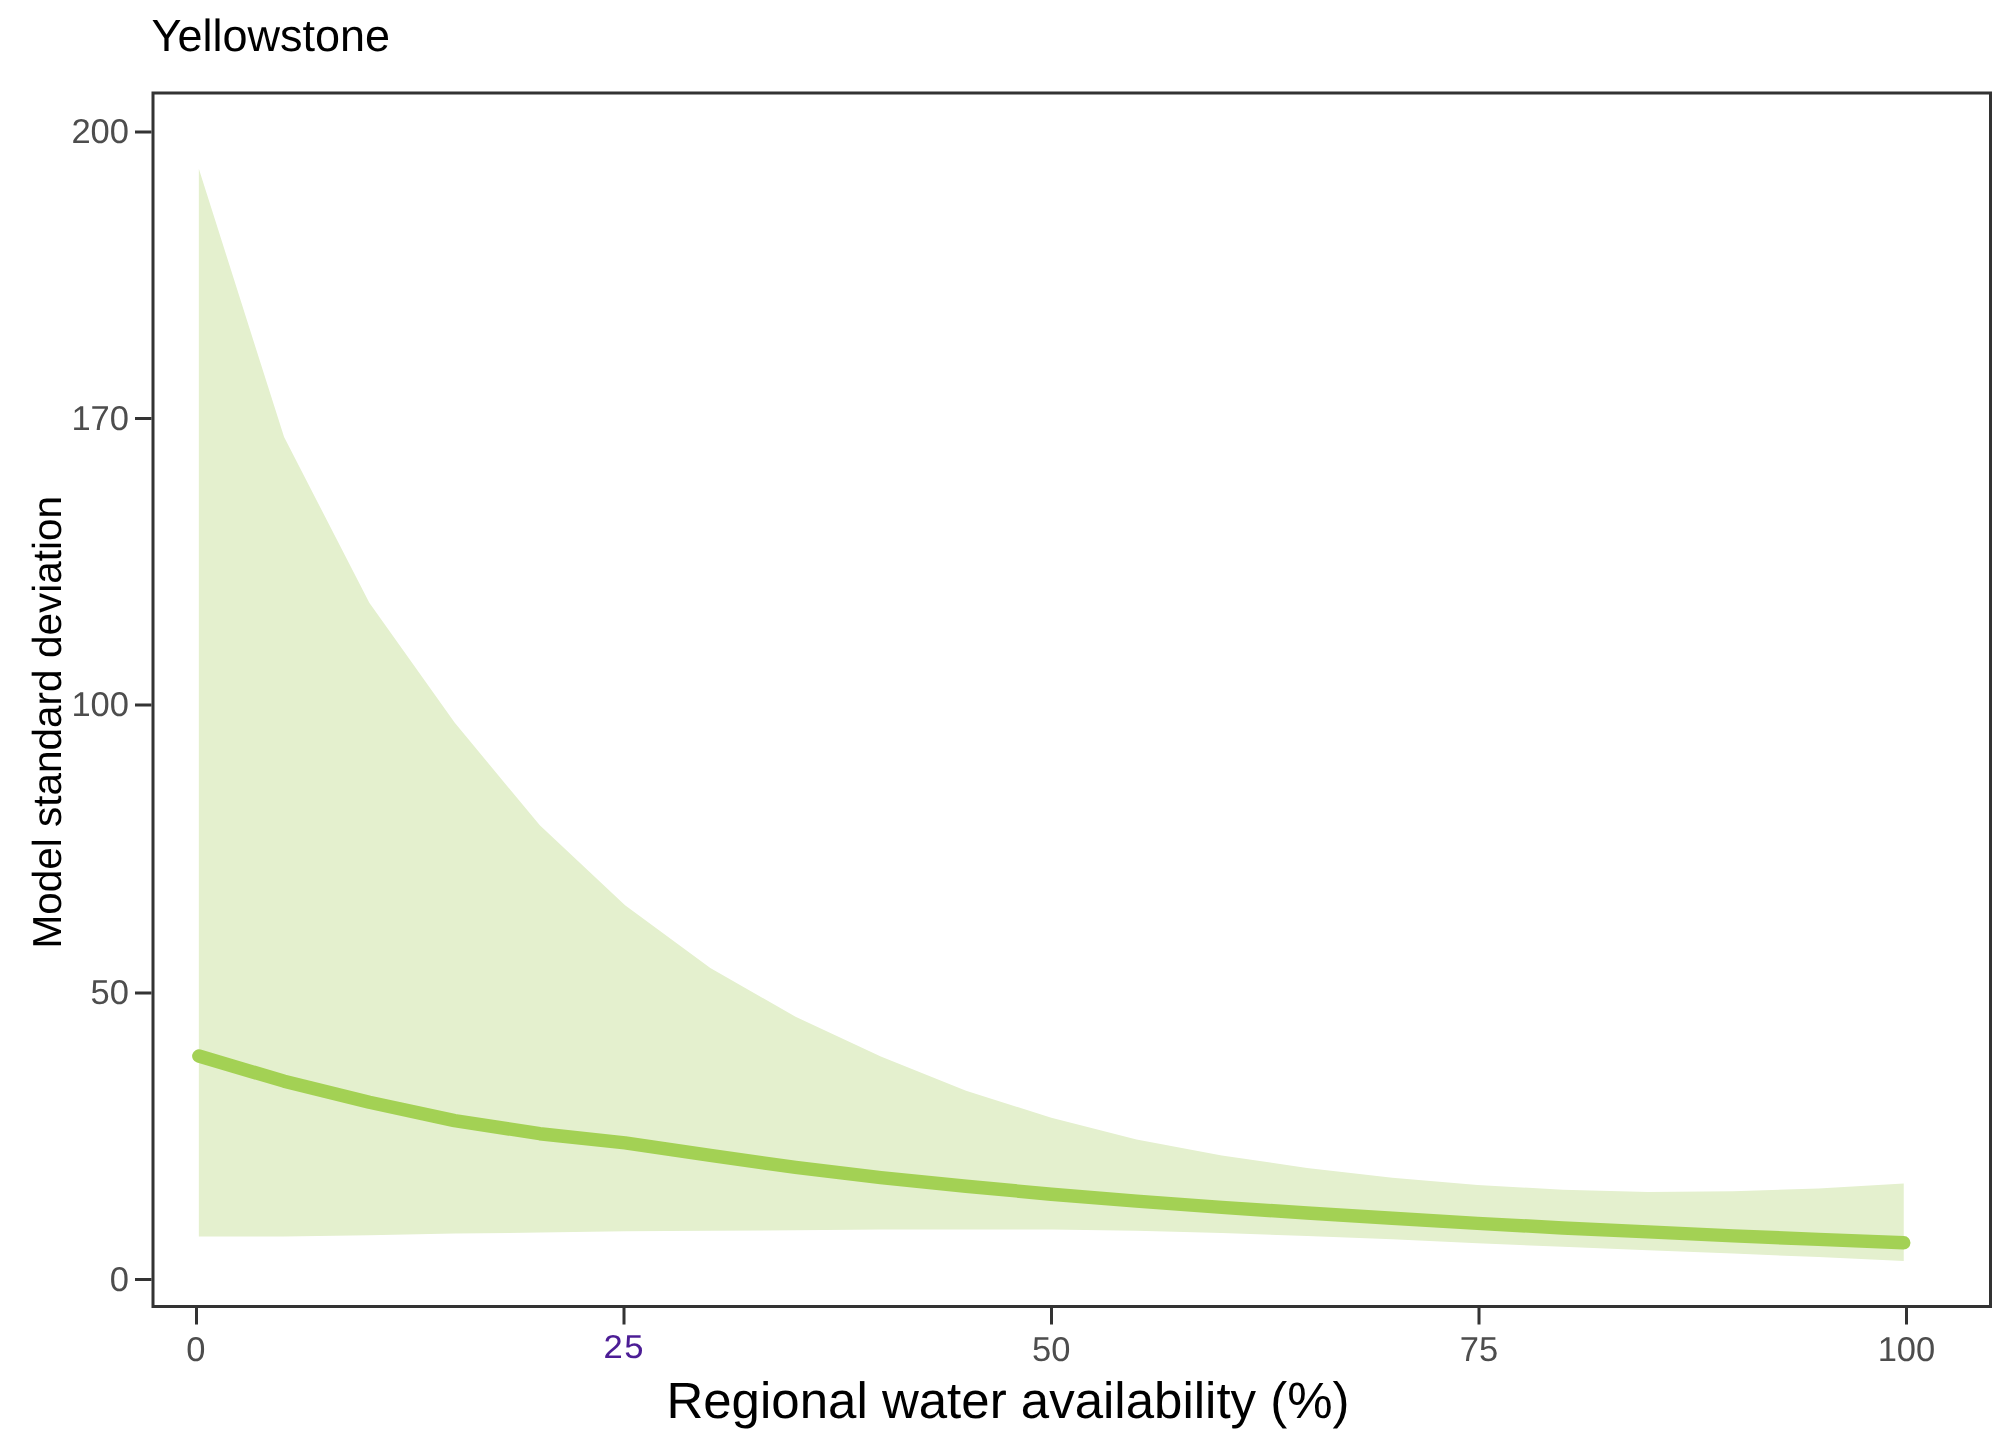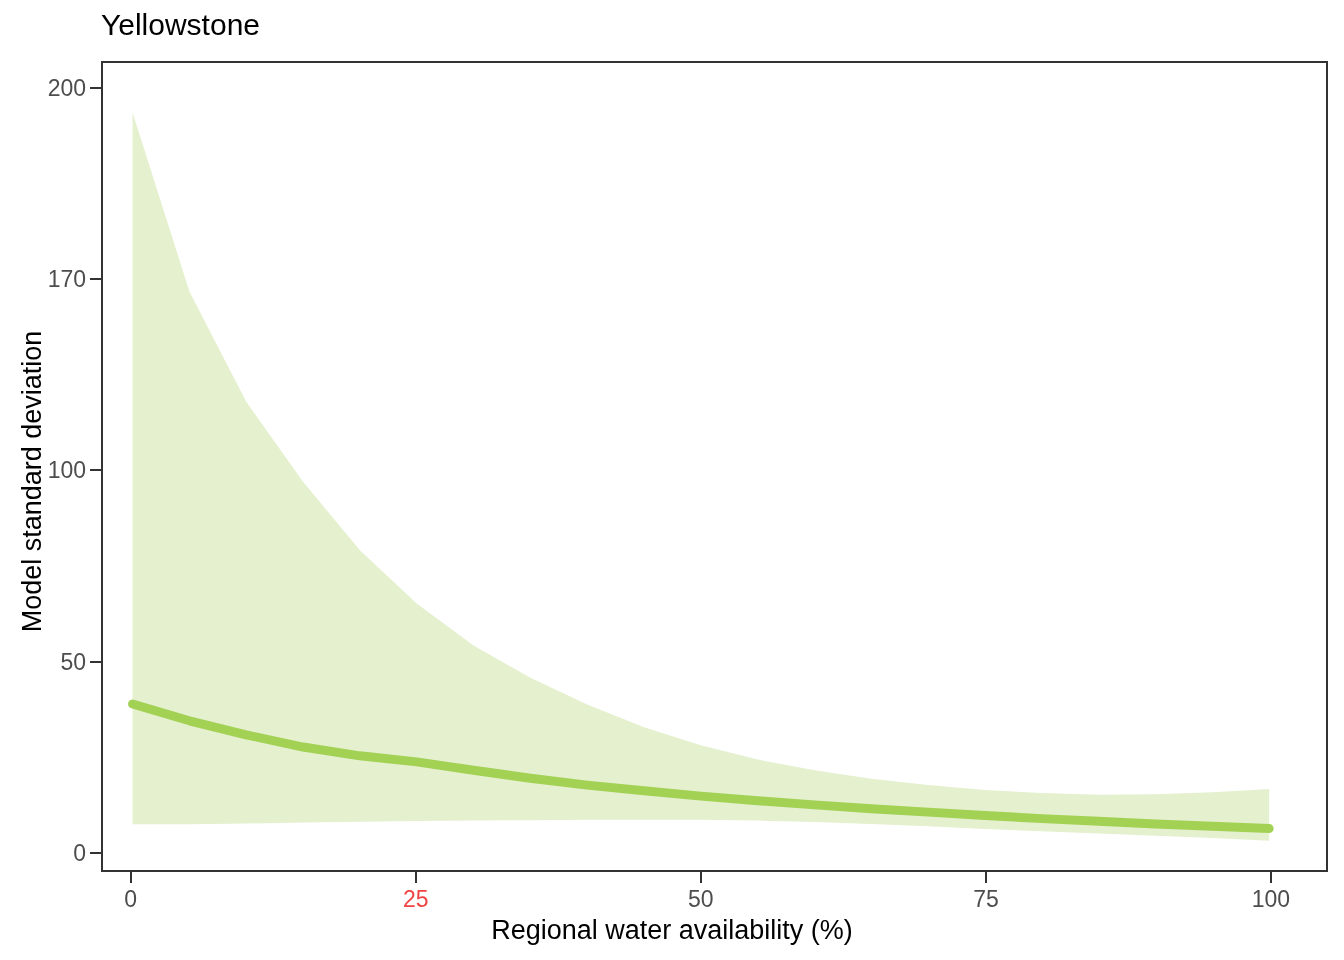--- a/index.html
+++ b/index.html
@@ -91,21 +91,21 @@
     width: 2px;
     height: 11px;
     background: #333333;
   }
   #x-axis-title {
     position: absolute;
     left: 0;
     width: 1344px;
     top: 915px;
     text-align: center;
-    font-size: 27px;
+    font-size: 34px;
     color: #000000;
     font-family: "Liberation Sans", sans-serif;
   }
   #y-axis-title {
     position: absolute;
     left: -228px;
     top: 466px;
     width: 520px;
     text-align: center;
     font-size: 27px;
@@ -141,21 +141,21 @@
       <div class="y-tick-mark" style="top: 851.873px; background: rgb(51, 51, 51);"></div>
       <div class="y-tick-mark" style="top: 660.599px; background: rgb(51, 51, 51);"></div>
       <div class="y-tick-mark" style="top: 469.325px; background: rgb(51, 51, 51);"></div>
       <div class="y-tick-mark" style="top: 278.052px; background: rgb(51, 51, 51);"></div>
       <div class="y-tick-mark" style="top: 86.7783px; background: rgb(51, 51, 51);"></div>
     </div>
   <div id="x-tick-group">
       <div class="x-tick-mark" style="left: 129.649px; background: rgb(51, 51, 51);"></div>
       <div class="x-tick-label" style="left: 130.649px; color: rgb(77, 77, 77);">0</div>
       <div class="x-tick-mark" style="left: 414.732px; background: rgb(51, 51, 51);"></div>
-      <div class="x-tick-label" style="left: 415.732px; color: #ef4444;">25</div>
+      <div class="x-tick-label" style="left: 415.732px; color: #4c1d95; font-family: Liberation Mono, monospace;">25</div>
       <div class="x-tick-mark" style="left: 699.816px; background: rgb(51, 51, 51);"></div>
       <div class="x-tick-label" style="left: 700.816px; color: rgb(77, 77, 77);">50</div>
       <div class="x-tick-mark" style="left: 984.9px; background: rgb(51, 51, 51);"></div>
       <div class="x-tick-label" style="left: 986px; color: rgb(77, 77, 77);">75</div>
       <div class="x-tick-mark" style="left: 1269.98px; background: rgb(51, 51, 51);"></div>
       <div class="x-tick-label" style="left: 1270.98px; color: rgb(77, 77, 77);">100</div>
     </div>
 
   <div id="x-axis-title">Regional water availability (%)</div>
   <div id="y-axis-title">Model standard deviation</div>

